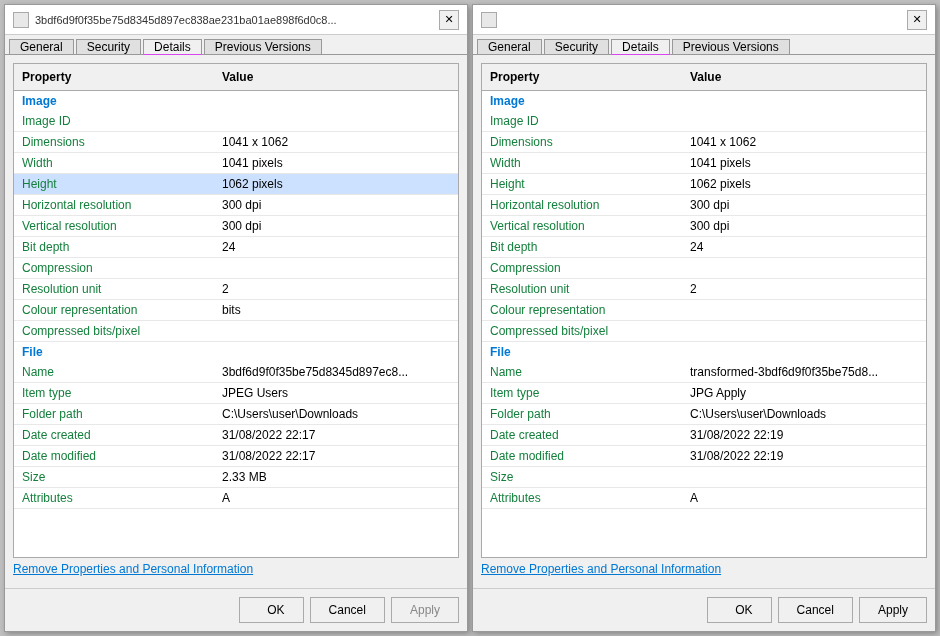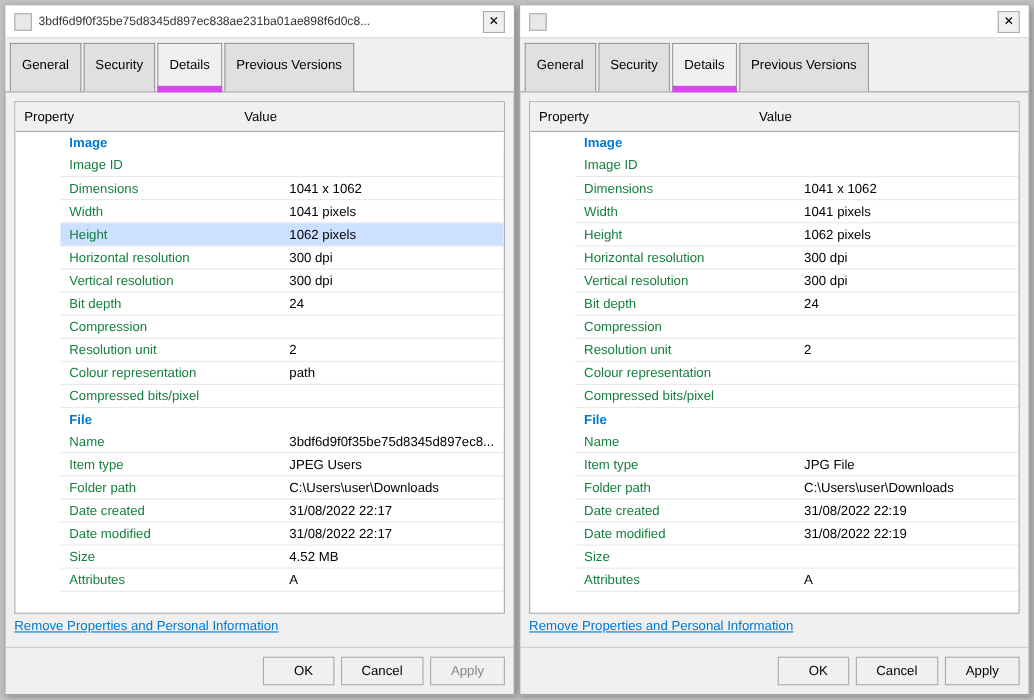--- a/index.html
+++ b/index.html
@@ -62,31 +62,31 @@
       font-size: 11px;
     }
     .tabs {
       display: flex;
       background: #f0f0f0;
       border-bottom: 1px solid #999;
       padding: 4px 4px 0 4px;
       gap: 2px;
     }
     .tab {
-      padding: 12px 10px;
+      padding: 0 10px;
       border: 1px solid #999;
       border-bottom: none;
       background: #e0e0e0;
       cursor: pointer;
       font-size: 12px;
       color: #000;
     }
     .tab.active {
       background: #f0f0f0;
-      border-bottom: 6px solid #d946ef;
+      border-bottom: 1px solid #d946ef;
       z-index: 1;
       margin-bottom: -1px;
     }
     .content {
       flex: 1;
       padding: 8px;
       overflow: hidden;
       display: flex;
       flex-direction: column;
     }
@@ -98,30 +98,29 @@
       display: flex;
       flex-direction: column;
     }
     .table-header {
       display: flex;
       background: #f0f0f0;
       border-bottom: 1px solid #aaa;
       padding: 4px 0;
     }
     .th {
-      font-weight: normal;
+      font-weight: bold;
       font-size: 12px;
       padding: 2px 8px;
       flex: 1;
     }
     .th:first-child { flex: 0 0 200px; }
     .table-body {
       flex: 1;
       overflow-y: auto;
-      padding-left: 41px;
     }
     .table-body::-webkit-scrollbar { width: 14px; }
     .table-body::-webkit-scrollbar-track { background: #f0f0f0; }
     .table-body::-webkit-scrollbar-thumb { background: #b0b0b0; border: 1px solid #999; }
     .tr {
       display: flex;
       border-bottom: 1px solid #e8e8e8;
     }
     .tr.highlighted { background: #cce0ff; }
     .td {
@@ -234,21 +233,21 @@
           <div class="tr">
             <div class="td">Compression</div>
             <div class="td"></div>
           </div>
           <div class="tr">
             <div class="td">Resolution unit</div>
             <div class="td">2</div>
           </div>
           <div class="tr">
             <div class="td">Colour representation</div>
-            <div class="td">path</div>
+            <div class="td">bits</div>
           </div>
           <div class="tr">
             <div class="td">Compressed bits/pixel</div>
             <div class="td"></div>
           </div>
           <div class="section-header">
             <span class="section-label">File</span>
           </div>
           <div class="tr">
             <div class="td">Name</div>
@@ -265,21 +264,21 @@
           <div class="tr">
             <div class="td">Date created</div>
             <div class="td">31/08/2022 22:17</div>
           </div>
           <div class="tr">
             <div class="td">Date modified</div>
             <div class="td">31/08/2022 22:17</div>
           </div>
           <div class="tr">
             <div class="td">Size</div>
-            <div class="td">4.52 MB</div>
+            <div class="td">2.33 MB</div>
           </div>
           <div class="tr">
             <div class="td">Attributes</div>
             <div class="td">A</div>
           </div>
         </div>
     </div>
     <div style="padding: 4px 0;">
       <a class="remove-link">Remove Properties and Personal Information</a>
     </div>
@@ -359,24 +358,25 @@
           </div>
           <div class="tr">
             <div class="td">Compressed bits/pixel</div>
             <div class="td"></div>
           </div>
           <div class="section-header">
             <span class="section-label">File</span>
           </div>
           <div class="tr">
             <div class="td">Name</div>
+            <div class="td">transformed-3bdf6d9f0f35be75d8...</div>
           </div>
           <div class="tr">
             <div class="td">Item type</div>
-            <div class="td">JPG File</div>
+            <div class="td">JPG Apply</div>
           </div>
           <div class="tr">
             <div class="td">Folder path</div>
             <div class="td">C:\Users\user\Downloads</div>
           </div>
           <div class="tr">
             <div class="td">Date created</div>
             <div class="td">31/08/2022 22:19</div>
           </div>
           <div class="tr">

